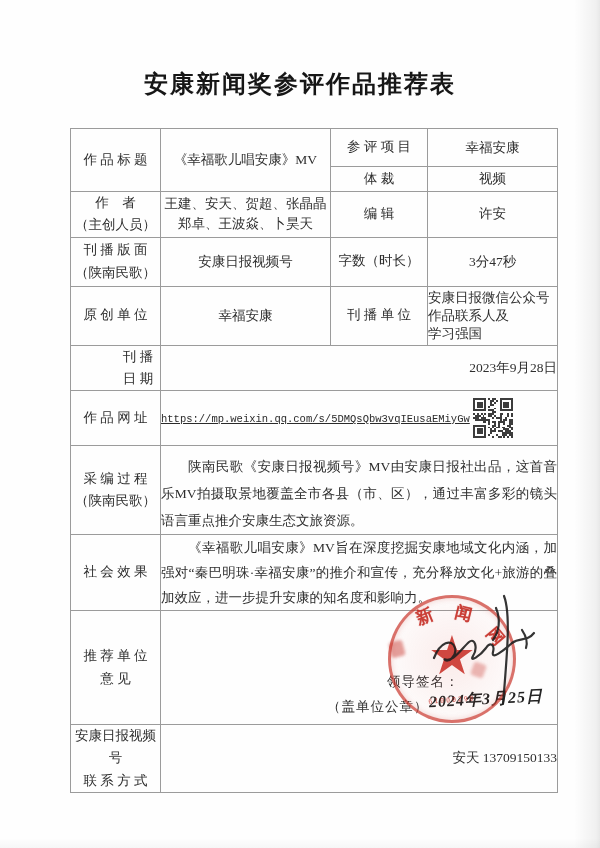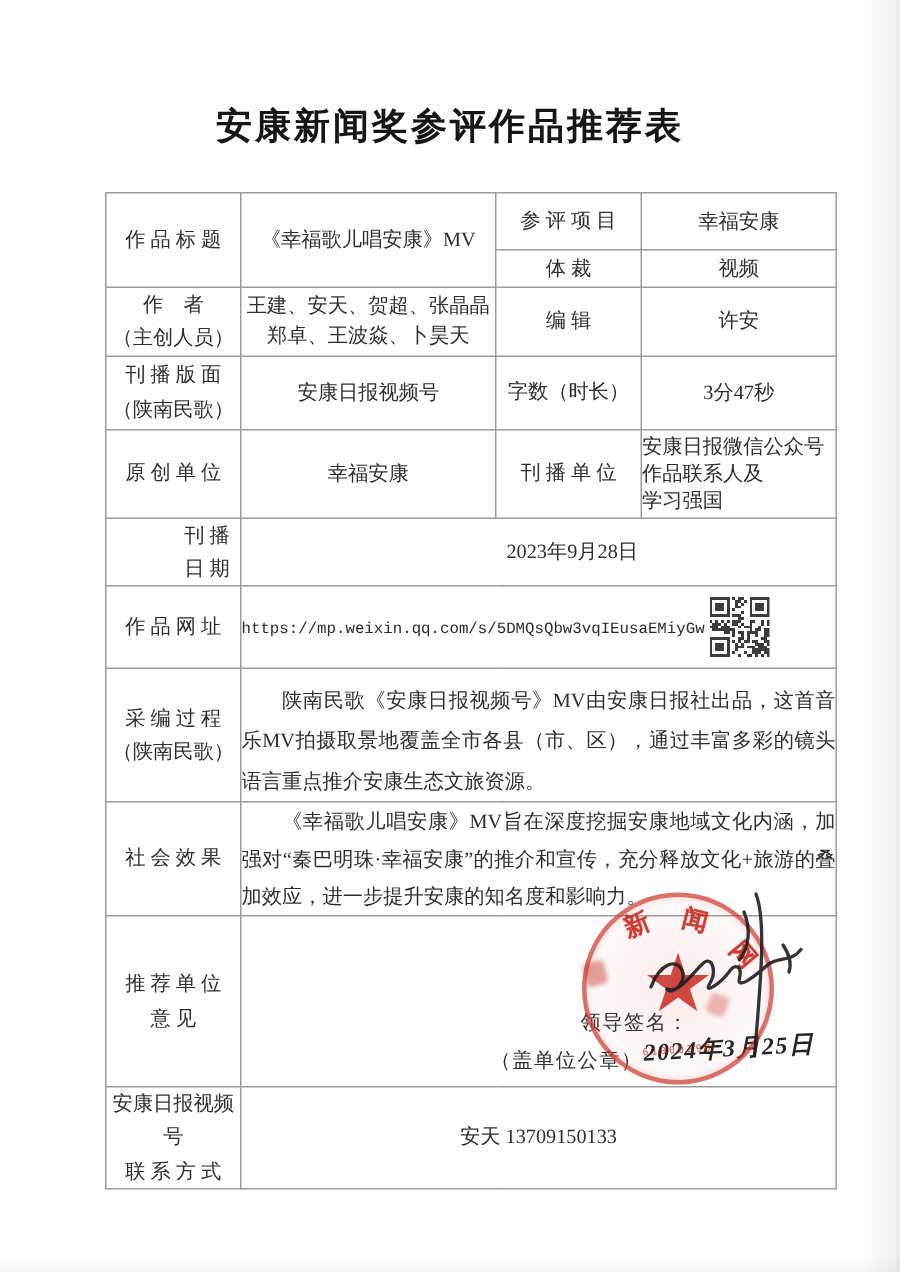--- a/index.html
+++ b/index.html
@@ -28,30 +28,30 @@
     border:1px solid #9b9b9b;vertical-align:middle;
     font-size:13.5px;color:#2e2e2e;padding:0;overflow:hidden;
   }
   tr.r1 td{height:37px;} tr.r2 td{height:24px;} tr.r3 td{height:40px;}
   tr.r4 td{height:48px;} tr.r5 td{height:58px;} tr.r6 td{height:32px;padding-left:45px;}
   tr.r7 td{height:54px;} tr.r8 td{height:82px;} tr.r9 td{height:74px;}
   tr.r10 td{height:113px;} tr.r11 td{height:40px;}
 
   td.lab{text-align:center;white-space:pre-wrap;line-height:1.65;font-size:13px;color:#333;}
   td.val{text-align:center;}
-  td.val-left{text-align:center;padding-left:16px;}
+  td.val-left{text-align:right;padding-left:16px;}
   td.val-left2{text-align:center;padding:2px 2px 2px 4px;line-height:20px;white-space:pre-wrap;}
   td.val-left3{text-align:left;padding:2px 2px 2px 5px;line-height:18px;font-size:13px;white-space:pre-wrap;}
   td.para{padding:4px 10px;text-align:justify;text-indent:2em;line-height:25px;font-size:13px;vertical-align:top;}
   td.para.tall{line-height:27px;padding-top:6px;}
 
   td.url-cell{position:relative;text-align:left;padding-left:4px;}
   .url-text{
     font-family:"Liberation Mono","DejaVu Sans Mono",monospace;
-    font-size:10.5px;color:#2a2a2a;letter-spacing:0px;
+    font-size:10.5px;color:#2a2a2a;text-decoration:underline;letter-spacing:0px;
   }
   .qr{position:absolute;right:44px;top:7px;width:40px;height:40px;}
 
   td.opinion-cell{position:relative;}
   .sig-label{position:absolute;left:226px;top:62px;font-size:13.5px;color:#303030;letter-spacing:1px;}
   .seal-label{position:absolute;left:166px;top:87px;font-size:13.5px;color:#303030;letter-spacing:1px;}
   .hand-date{
     position:absolute;left:268px;top:78px;width:120px;
     font-size:16px;font-style:italic;font-weight:bold;color:#242424;
     transform:rotate(-3deg);letter-spacing:1px;white-space:nowrap;

